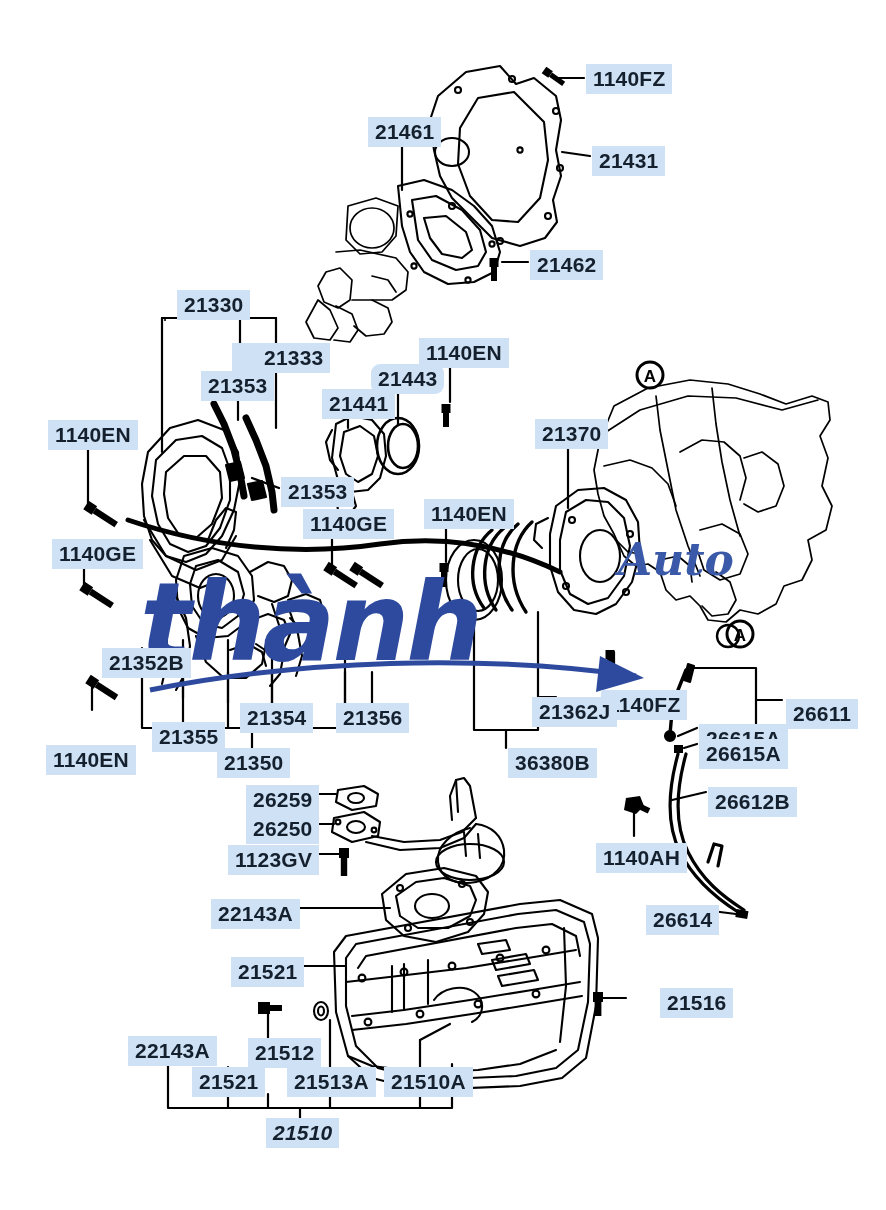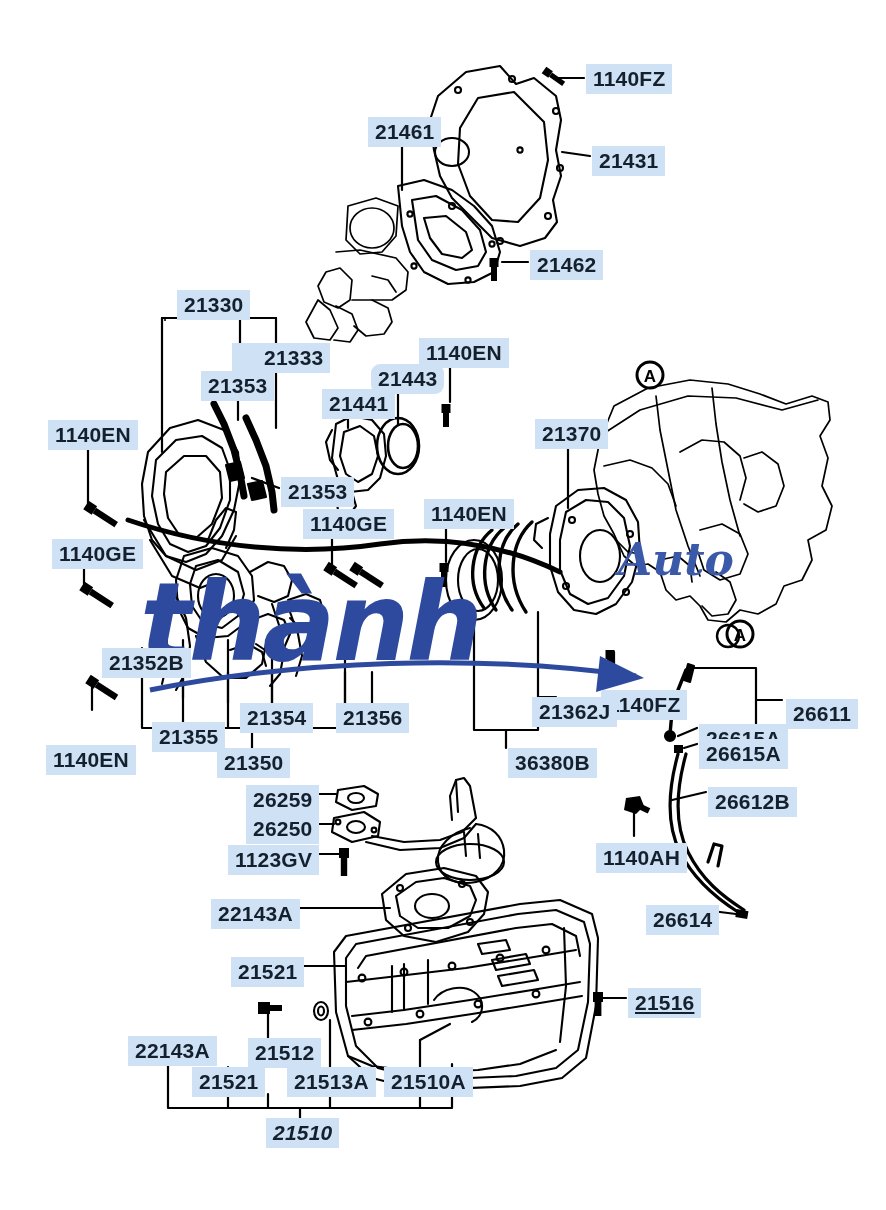--- a/index.html
+++ b/index.html
@@ -429,21 +429,21 @@
       <div class="lbl" style="left: 699px; top: 724px;">26615A</div>
       <div class="lbl" style="left: 699px; top: 739px;">26615A</div>
       <div class="lbl" style="left: 708px; top: 787px;">26612B</div>
       <div class="lbl" style="left: 596px; top: 843px;">1140AH</div>
       <div class="lbl" style="left: 646px; top: 905px;">26614</div>
       <div class="lbl" style="left: 246px; top: 785px;">26259</div>
       <div class="lbl" style="left: 246px; top: 814px;">26250</div>
       <div class="lbl" style="left: 228px; top: 845px;">1123GV</div>
       <div class="lbl" style="left: 211px; top: 899px;">22143A</div>
       <div class="lbl" style="left: 231px; top: 957px;">21521</div>
-      <div class="lbl" style="left: 628px; top: 988px; text-decoration: underline;">21516</div>
+      <div class="lbl" style="left: 660px; top: 988px;">21516</div>
       <div class="lbl" style="left: 128px; top: 1036px;">22143A</div>
       <div class="lbl" style="left: 248px; top: 1038px;">21512</div>
       <div class="lbl" style="left: 192px; top: 1067px;">21521</div>
       <div class="lbl" style="left: 287px; top: 1067px;">21513A</div>
       <div class="lbl" style="left: 384px; top: 1067px;">21510A</div>
       <div class="lbl" style="left: 266px; top: 1118px; font-style: italic;">21510</div>
     </div>
 </div>
 
 </body></html>

